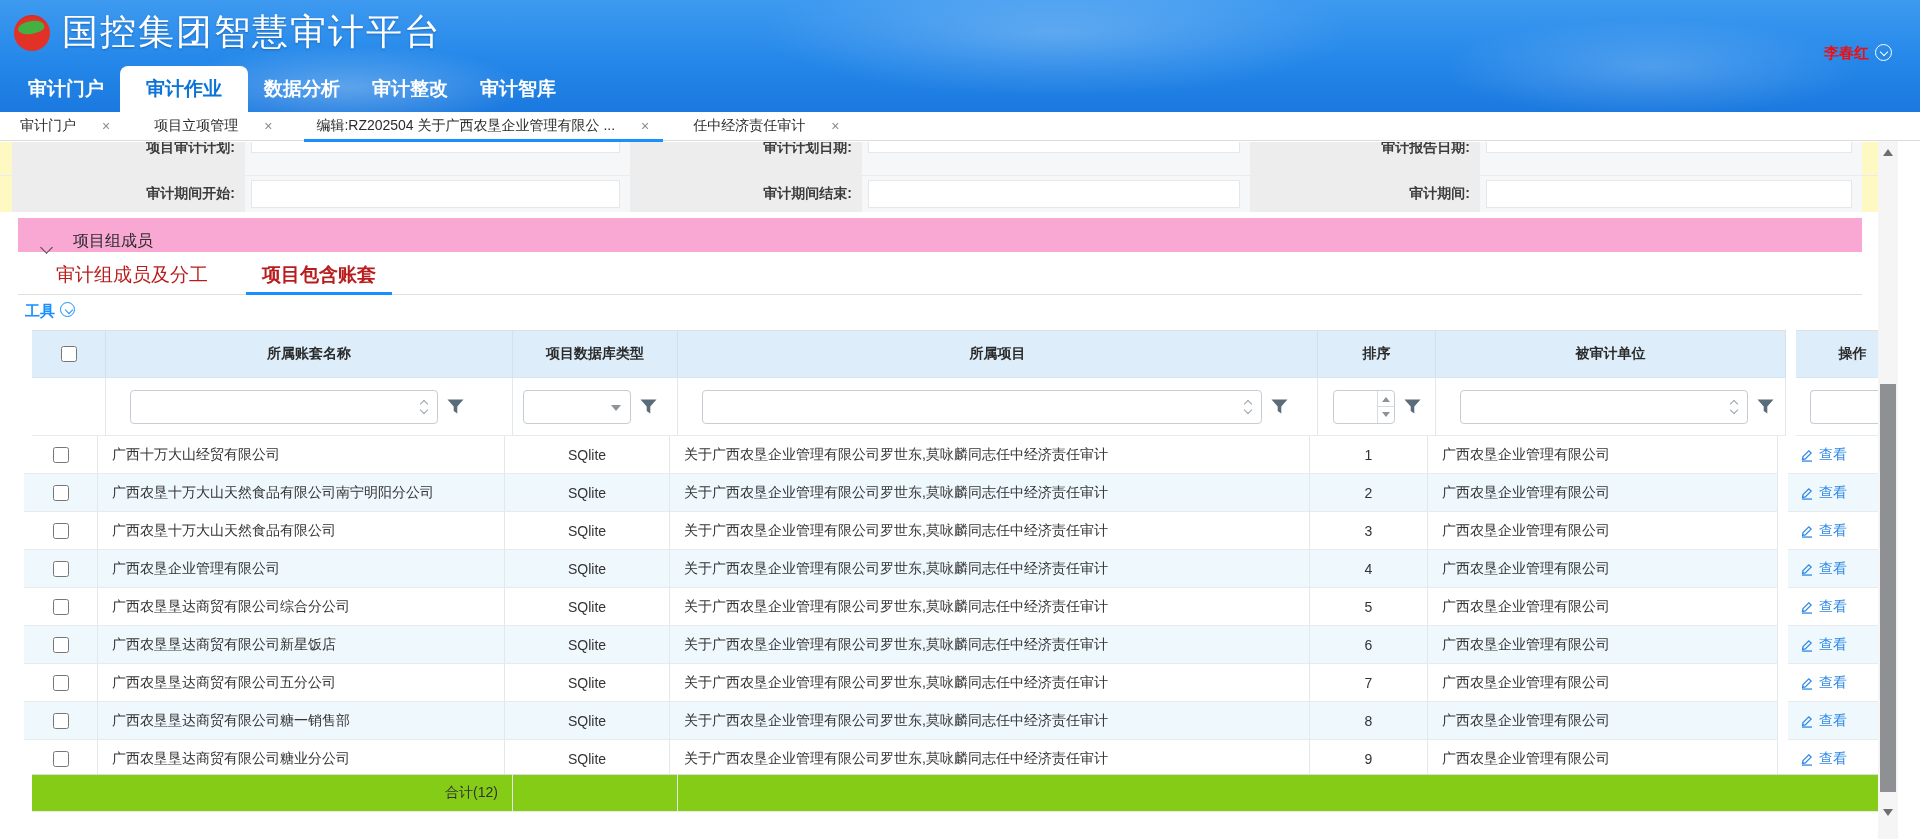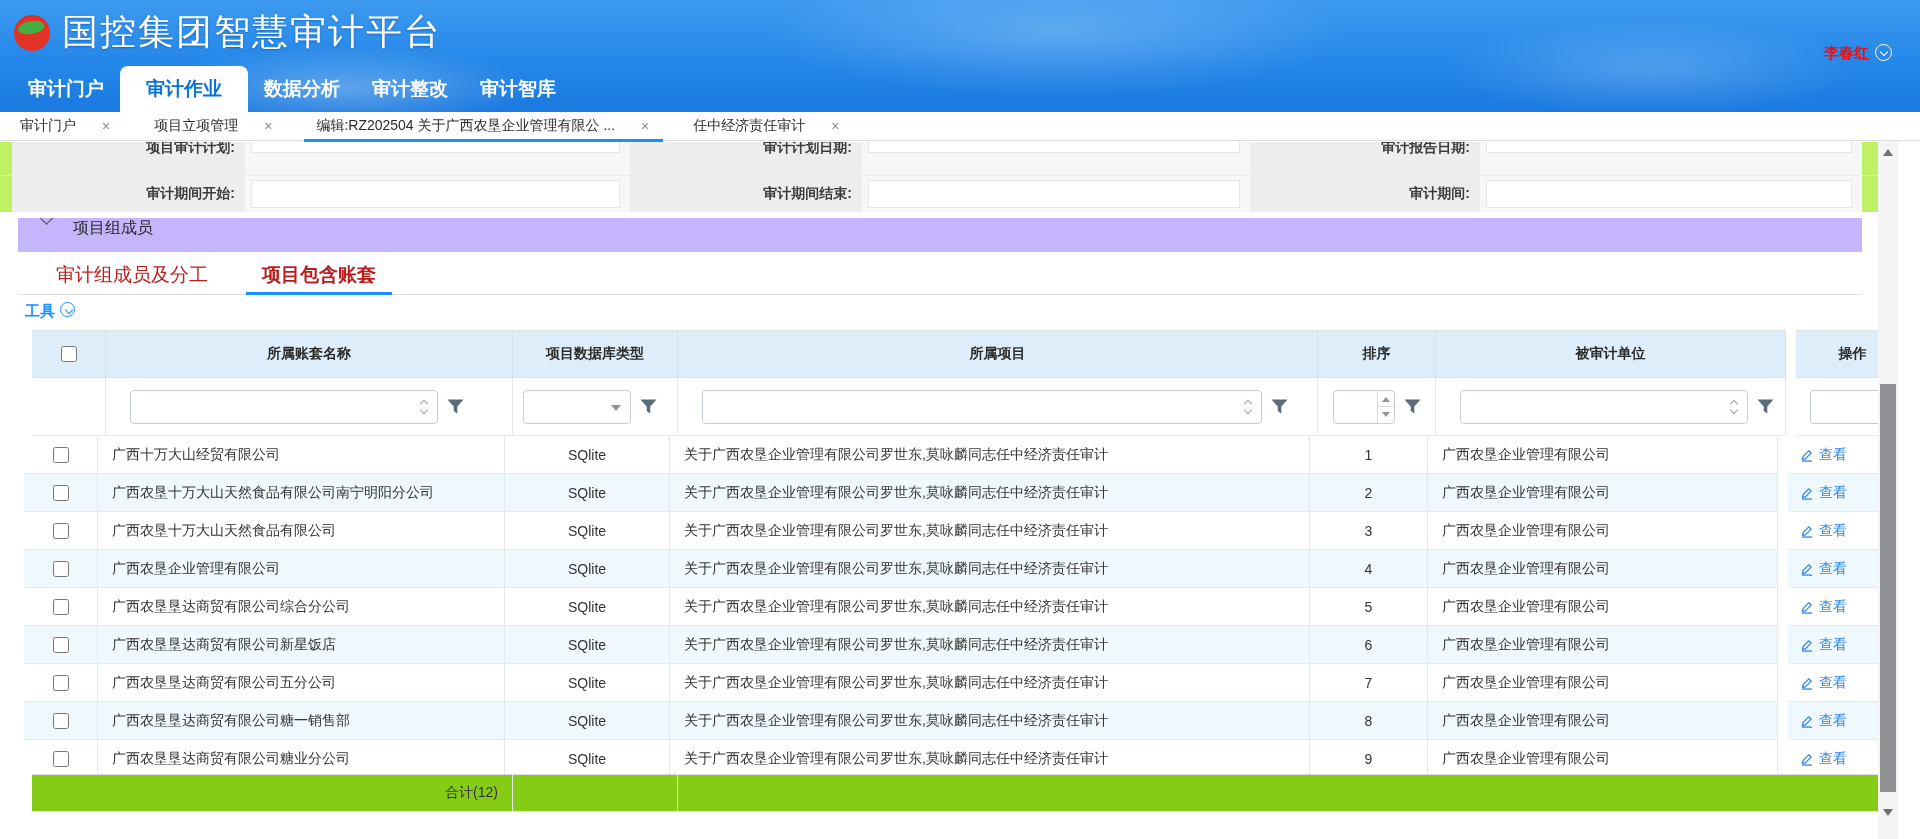--- a/index.html
+++ b/index.html
@@ -40,38 +40,38 @@
   
   .tabstrip { position:absolute; left:0; top:112px; width:1920px; height:29px; background:#fff;
     border-bottom:1px solid #dcdcdc; display:flex; align-items:center; padding-left:20px; }
   .doc-tab { position:relative; height:29px; display:flex; align-items:center; gap:26px;
     margin-right:44px; font-size:14px; color:#2b2b2b; cursor:pointer; white-space:nowrap; }
   .doc-tab .close { color:#8a8a8a; font-size:14px; line-height:1; }
   .doc-tab.active::after { content:""; position:absolute; left:-12px; right:-14px; bottom:-1px;
     height:3px; background:#1890ff; }
 
   
-  .form-row { position:absolute; left:0; width:1878px; overflow:hidden; background:#bef264; }
+  .form-row { position:absolute; left:0; width:1878px; overflow:hidden; background:#fef9c3; }
   .form-r1 { top:142px; height:34px; border-bottom:1px solid #ececec; }
   .form-r2 { top:176px; height:36px; }
   .fcell { position:absolute; top:0; height:100%; }
   .flabel { background:#ededed; color:#3c3c3c; font-size:14px; font-weight:bold;
     display:flex; align-items:center; justify-content:flex-end; padding-right:10px; }
   .fvalue { background:#f6f7f8; }
   .finput { position:absolute; left:6px; right:10px; background:#fff; border:1px solid #e7e7e7; }
   .form-r1 .flabel span { position:relative; top:-11px; }
   .form-r1 .finput { top:-18px; height:29px; }
   .form-r2 .finput { top:4px; height:28px; }
   .l1 { left:12px;  width:233px; }  .v1 { left:245px; width:385px; }
   .l2 { left:630px; width:232px; }  .v2 { left:862px; width:388px; }
   .l3 { left:1250px; width:230px; } .v3 { left:1480px; width:382px; }
 
   
-  .sect { position:absolute; left:18px; top:218px; width:1844px; height:34px; background:#c4b5fd;
-    display:flex; align-items:flex-start; gap:22px; padding-left:24px; }
+  .sect { position:absolute; left:18px; top:218px; width:1844px; height:34px; background:#f9a8d4;
+    display:flex; align-items:flex-end; gap:22px; padding-left:24px; }
   .sect .chev { width:9px; height:9px; border-right:1.6px solid #444; border-bottom:1.6px solid #444;
     transform:rotate(45deg); margin-top:-4px; }
   .sect-title { font-size:16px; color:#2b2b2b; }
 
   
   .subtabs { position:absolute; left:18px; top:256px; width:1844px; height:39px;
     border-bottom:1px solid #e0e0e0; display:flex; align-items:center; padding-left:20px; }
   .subtab { position:relative; height:100%; display:flex; align-items:center; padding:0 18px;
     font-size:19px; color:#b91c1c; cursor:pointer; white-space:nowrap; margin-right:18px; }
   .subtab.active { font-weight:bold; }

